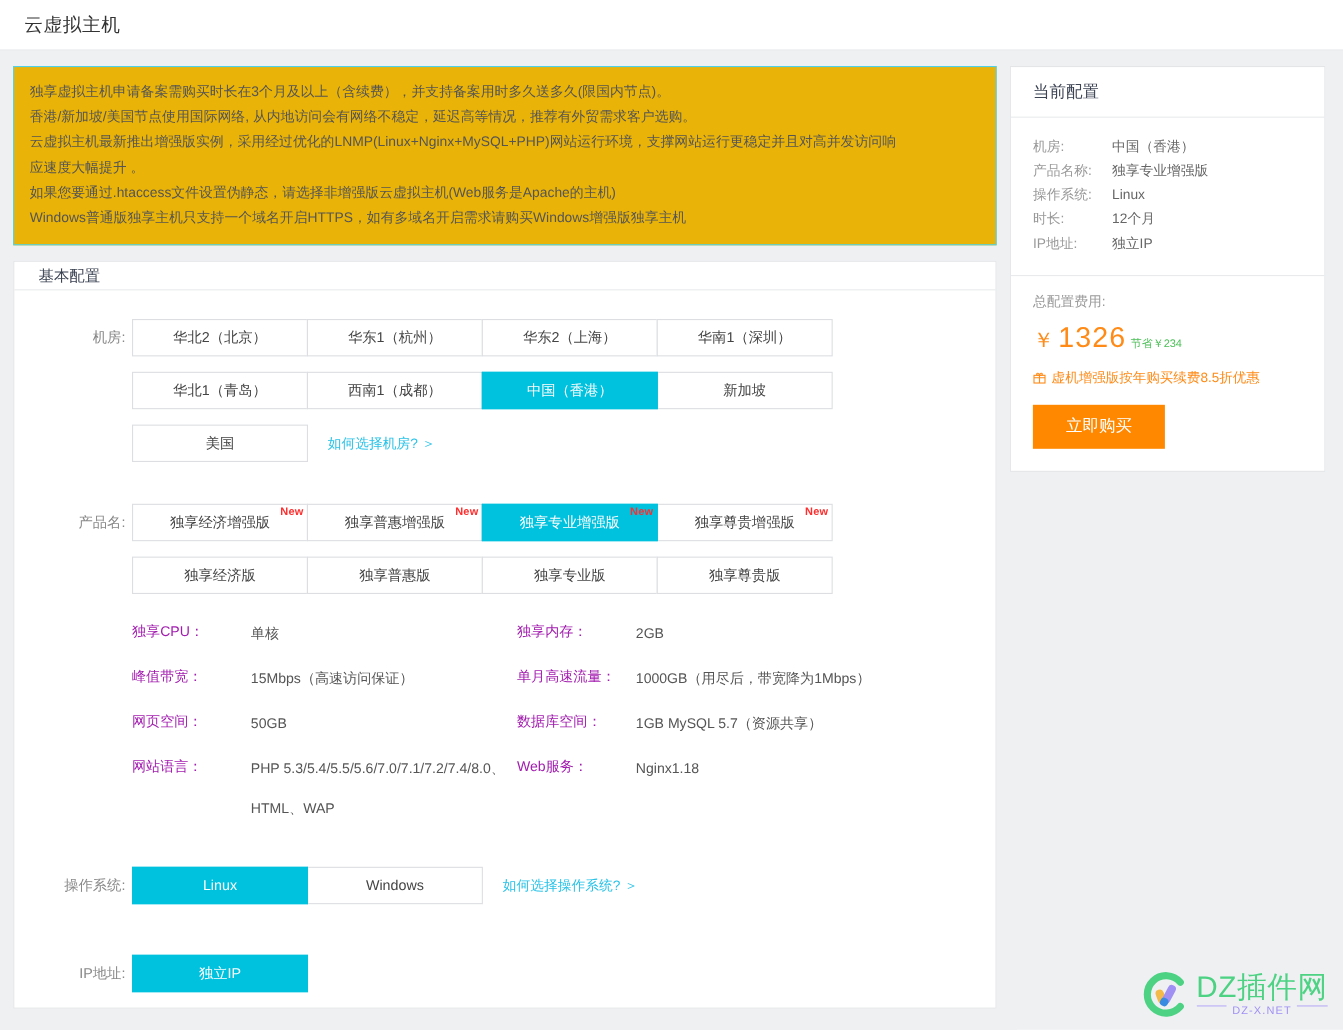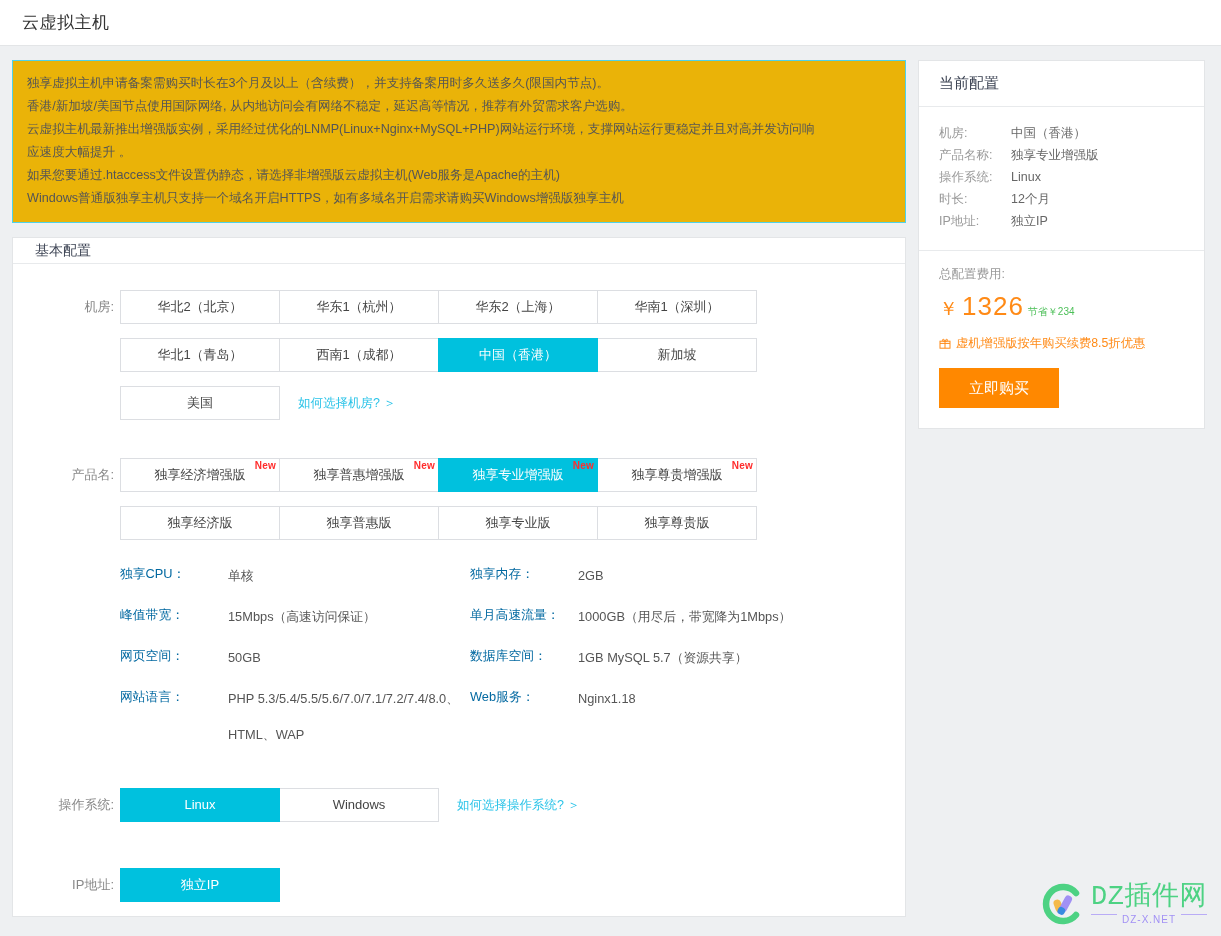--- a/index.html
+++ b/index.html
@@ -132,21 +132,21 @@
   .specs {
     display: flex;
     margin: 26px 0 8px 0;
     padding-left: 107px;
   }
   .spec-col { width: 350px; flex: 0 0 350px; }
   .spec-row { display: flex; margin-bottom: 22px; font-size: 12.8px; }
   .spec-key {
     width: 108px;
     flex: 0 0 108px;
-    color: #0369a1;
+    color: #a21caf;
   }
   .spec-val { color: #555; line-height: 19px; }
   .spec-val .sub { display: block; margin-top: 17px; }
 
   
   .panel {
     background: #fff;
     border: 1px solid #e3e5e7;
   }
   .panel-head {
@@ -211,21 +211,20 @@
     opacity: .95;
     pointer-events: none;
   }
   .wm-mark { width: 44px; height: 44px; margin-right: 7px; }
   .wm-text { display: flex; flex-direction: column; }
   .wm-main {
     font-size: 27px;
     color: #45d17e;
     line-height: 29px;
     letter-spacing: .5px;
-    font-family: Liberation Mono, monospace;
   }
   .wm-sub {
     display: flex;
     align-items: flex-start;
     gap: 5px;
     color: #9d8bf5;
     font-size: 10px;
     letter-spacing: 1px;
     margin-top: 2px;
   }

